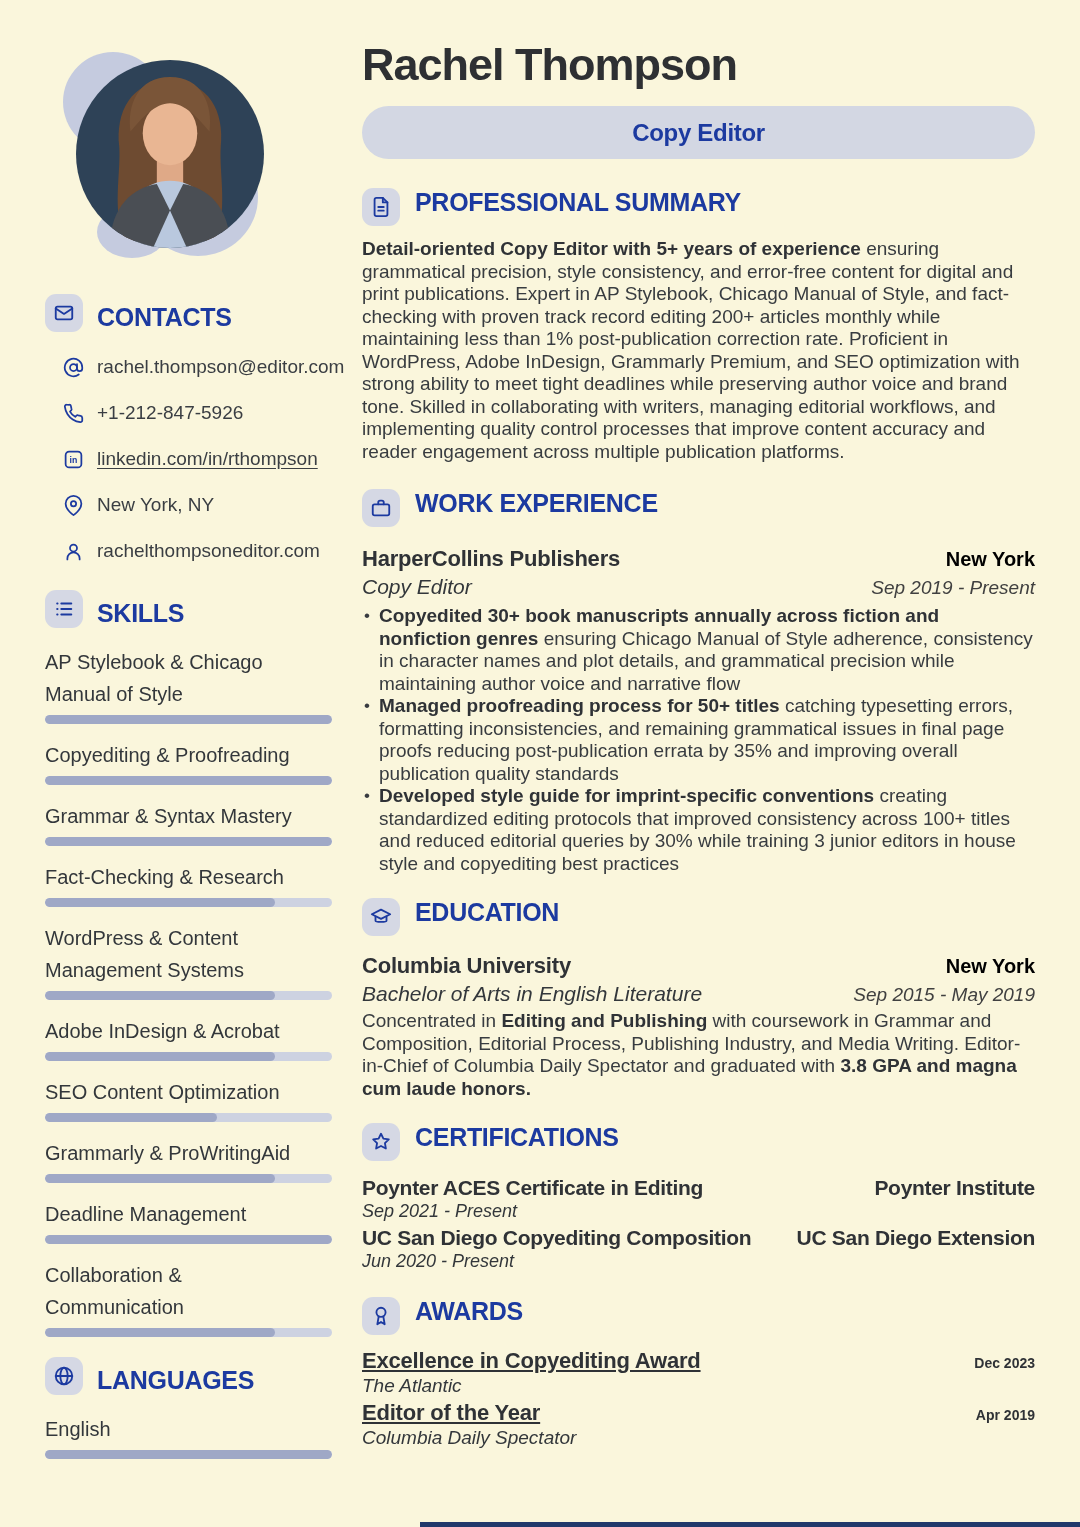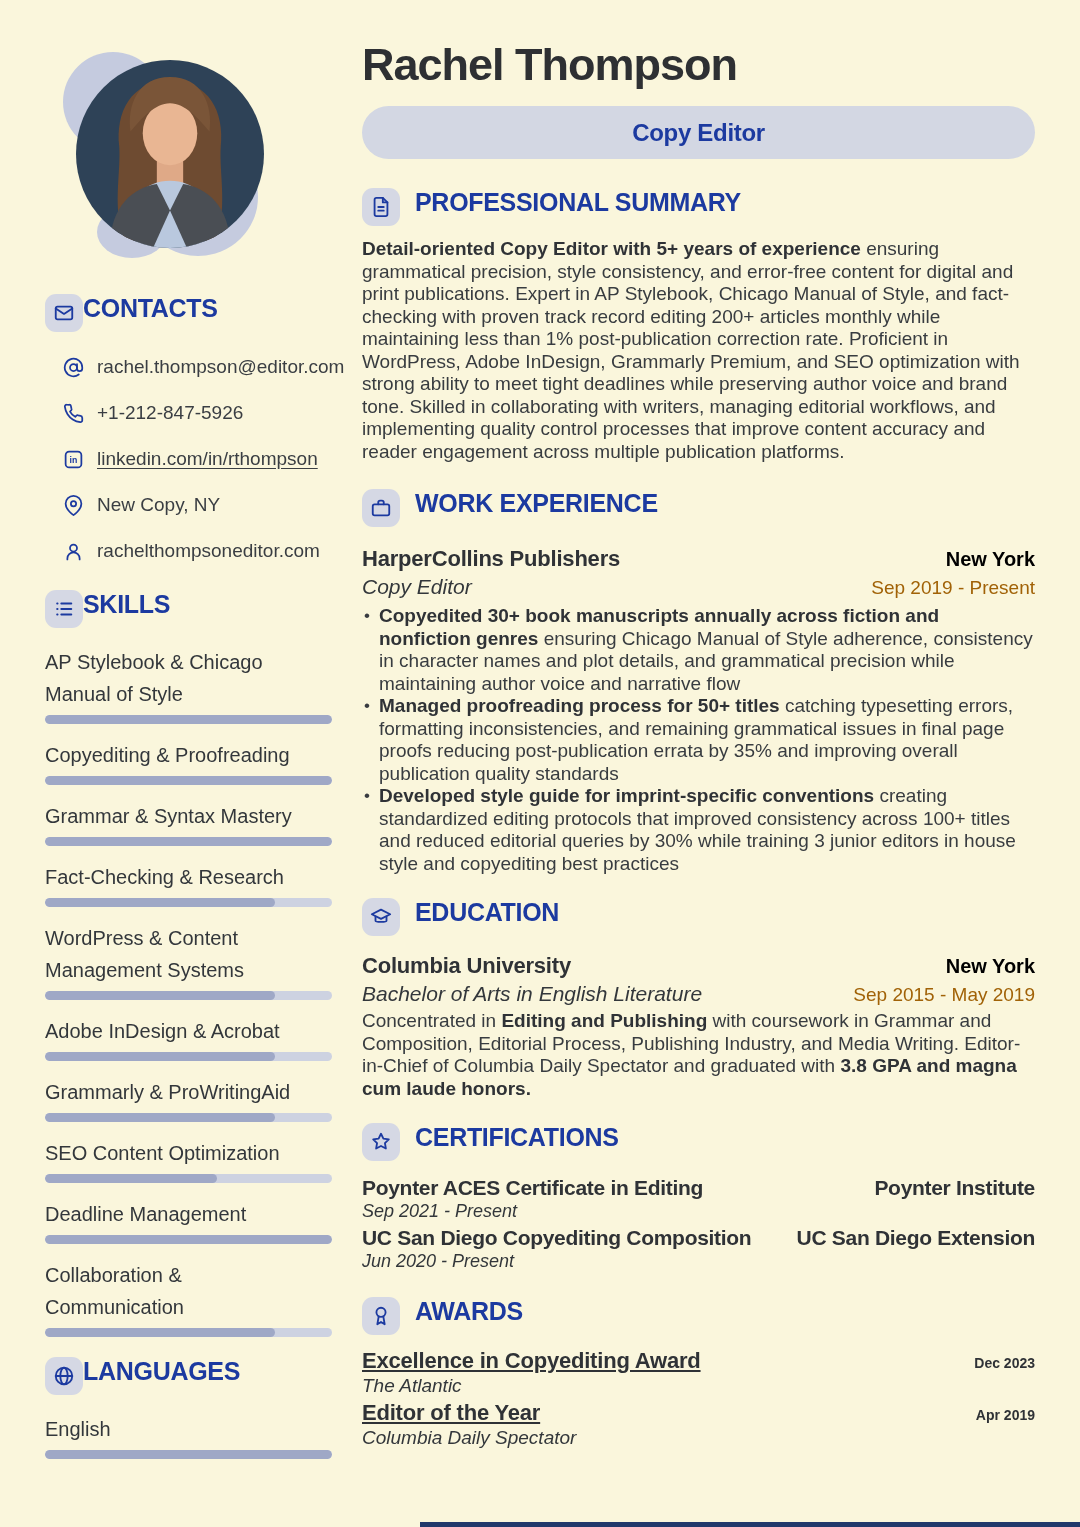--- a/index.html
+++ b/index.html
@@ -22,21 +22,21 @@
   .blob1{ left:18px; top:14px; width:100px; height:100px; }
   .blob2{ left:93px; top:100px; width:120px; height:118px; }
   .blob3{ left:52px; top:168px; width:70px; height:52px; }
   .photo-circle{
     position:absolute; left:31px; top:22px;
     width:188px; height:188px; border-radius:50%;
     overflow:hidden;
   }
   .photo-circle svg{ display:block; width:100%; height:100%; }
 
-  .side-section-header{ display:flex; align-items:flex-start; margin-top:34px; }
+  .side-section-header{ display:flex; align-items:flex-end; gap:14px; margin-top:34px; }
   .icon-chip{
     width:38px; height:38px; border-radius:11px; background:#D5D8E4;
     display:flex; align-items:center; justify-content:center; flex:0 0 auto;
   }
   .icon-chip svg{ width:22px; height:22px; stroke:#1C3AA0; fill:none; stroke-width:2; stroke-linecap:round; stroke-linejoin:round; }
   .section-title{ font-size:25px; font-weight:800; color:#1C3AA0; letter-spacing:-0.3px; }
 
   .contact-list{ margin-top:22px; }
   .contact-item{ display:flex; align-items:center; gap:13px; height:26px; margin-bottom:20px; white-space:nowrap; overflow:hidden;margin-left:18px; }
   .contact-item svg{ width:21px; height:21px; flex:0 0 auto; stroke:#1C3AA0; fill:none; stroke-width:2; stroke-linecap:round; stroke-linejoin:round; }
@@ -69,21 +69,21 @@
 
   .para{ margin-top:12px; font-size:19px; line-height:22.5px; color:#383C40; }
   .para b, .bullet b, .edu-desc b{ color:#2F3236; font-weight:700; }
 
   .entry{ margin-top:19px; }
   .entry-head{ display:flex; justify-content:space-between; align-items:baseline; }
   .entry-name{ font-size:22px; font-weight:800; color:#2F3236; letter-spacing:-0.2px; }
   .entry-loc{ font-size:20px; font-weight:800; color:#000000; }
   .entry-sub{ display:flex; justify-content:space-between; align-items:baseline; margin-top:3px; }
   .entry-role{ font-size:21px; font-style:italic; color:#33373B; }
-  .entry-dates{ font-size:19px; color:#a16207; }
+  .entry-dates{ font-size:19px; font-style:italic; color:#404040; }
 
   .bullets{ margin-top:6px; }
   .bullet{ position:relative; padding-left:17px; font-size:19px; line-height:22.5px; color:#383C40; }
   .bullet::before{ content:"•"; position:absolute; left:2px; top:0; font-size:17px; color:#383C40; }
 
   .edu-desc{ margin-top:4px; font-size:19px; line-height:22.5px; color:#383C40; }
 
   .cert-row{ margin-top:15px; }
   .cert-head{ display:flex; justify-content:space-between; align-items:baseline; }
   .cert-name,.cert-org{ font-size:21px; font-weight:800; color:#2F3236; letter-spacing:-0.3px; }
@@ -150,21 +150,21 @@
             <rect x="3" y="3" width="18" height="18" rx="4"></rect>
             <text x="12" y="16" text-anchor="middle" font-size="10" stroke="none" fill="#1C3AA0">in</text>
           </svg>
         <span class="contact-text link">linkedin.com/in/rthompson</span>
       </div>
       <div class="contact-item">
         <svg viewBox="0 0 24 24">
             <path d="M21 10c0 7-9 13-9 13s-9-6-9-13a9 9 0 0 1 18 0z"></path>
             <circle cx="12" cy="10" r="3"></circle>
           </svg>
-        <span class="contact-text">New Copy, NY</span>
+        <span class="contact-text">New York, NY</span>
       </div>
       <div class="contact-item">
         <svg viewBox="0 0 24 24">
             <circle cx="12" cy="8" r="4"></circle>
             <path d="M5 21v-1a7 7 0 0 1 14 0v1"></path>
           </svg>
         <span class="contact-text">rachelthompsoneditor.com</span>
       </div>
     </div>
 
@@ -212,29 +212,29 @@
             <div class="skill-fill" style="width: 80%;"></div>
           </div>
       </div>
       <div class="skill-item">
         <div class="skill-label">Adobe InDesign &amp; Acrobat</div>
         <div class="skill-track">
             <div class="skill-fill" style="width: 80%;"></div>
           </div>
       </div>
       <div class="skill-item">
+        <div class="skill-label">SEO Content Optimization</div>
+        <div class="skill-track">
+            <div class="skill-fill" style="width: 60%;"></div>
+          </div>
+      </div>
+      <div class="skill-item">
         <div class="skill-label">Grammarly &amp; ProWritingAid</div>
         <div class="skill-track">
             <div class="skill-fill" style="width: 80%;"></div>
-          </div>
-      </div>
-      <div class="skill-item">
-        <div class="skill-label">SEO Content Optimization</div>
-        <div class="skill-track">
-            <div class="skill-fill" style="width: 60%;"></div>
           </div>
       </div>
       <div class="skill-item">
         <div class="skill-label">Deadline Management</div>
         <div class="skill-track">
             <div class="skill-fill" style="width: 100%;"></div>
           </div>
       </div>
       <div class="skill-item">
         <div class="skill-label">Collaboration &amp; Communication</div>

